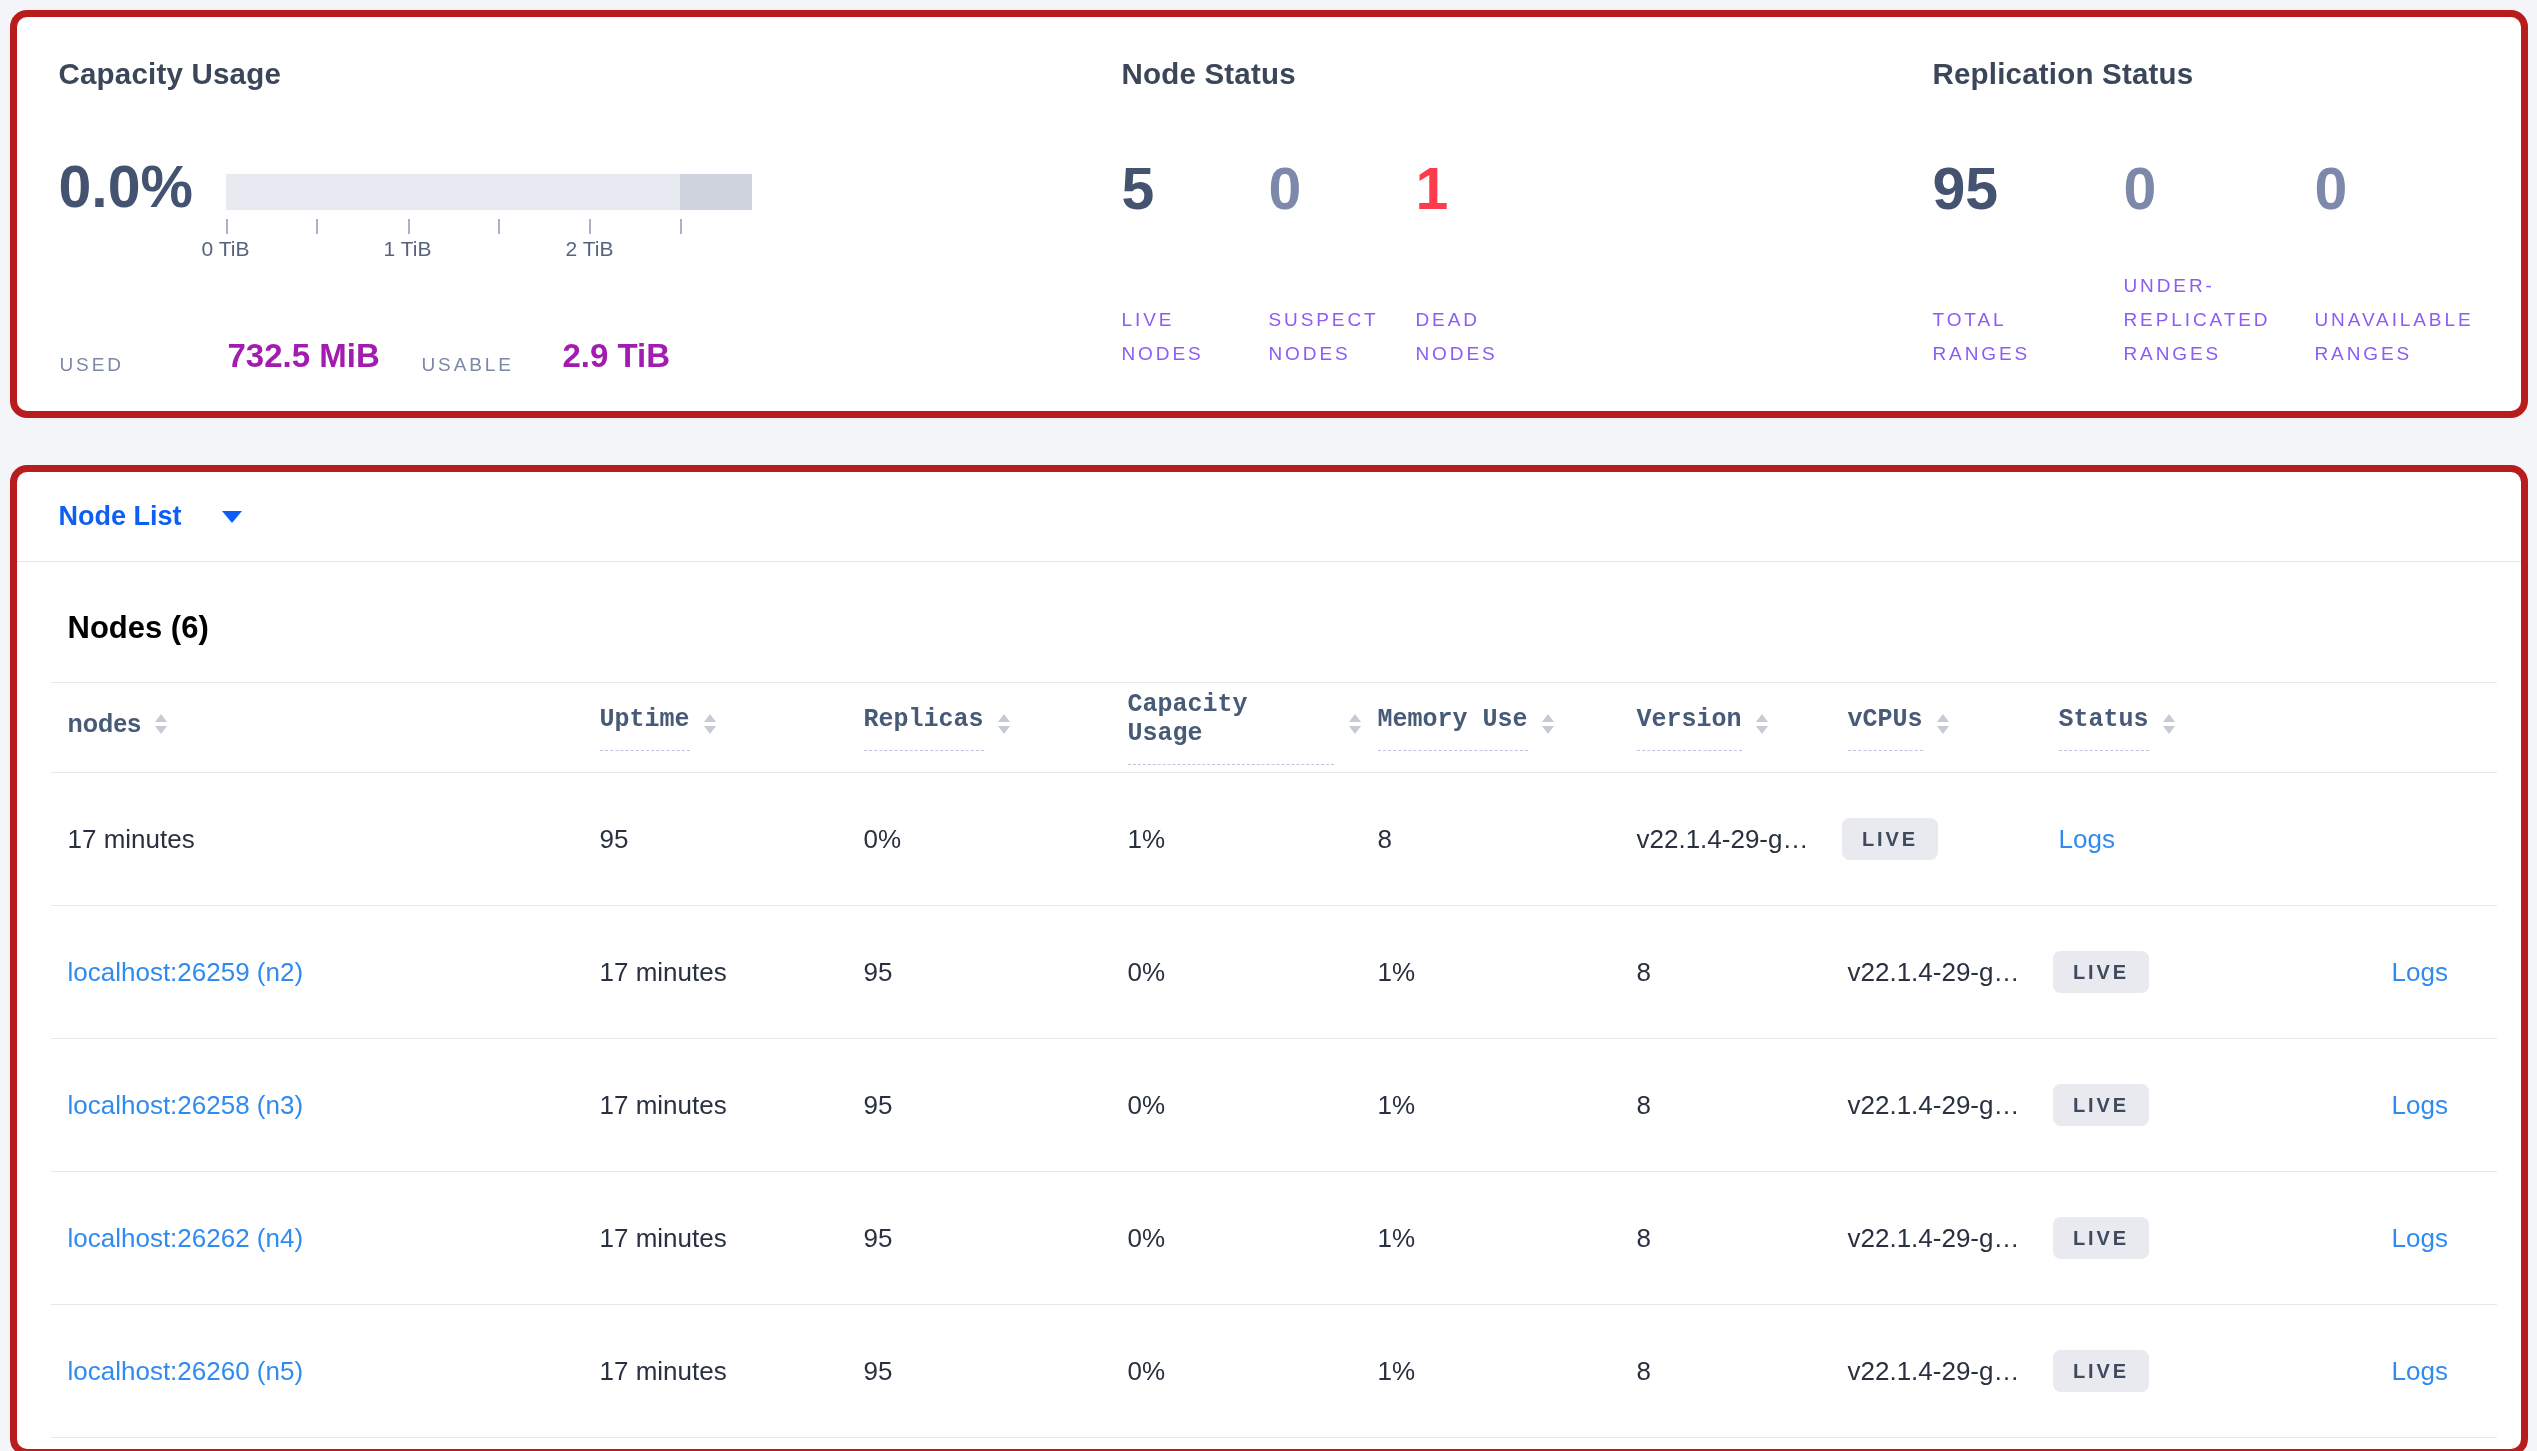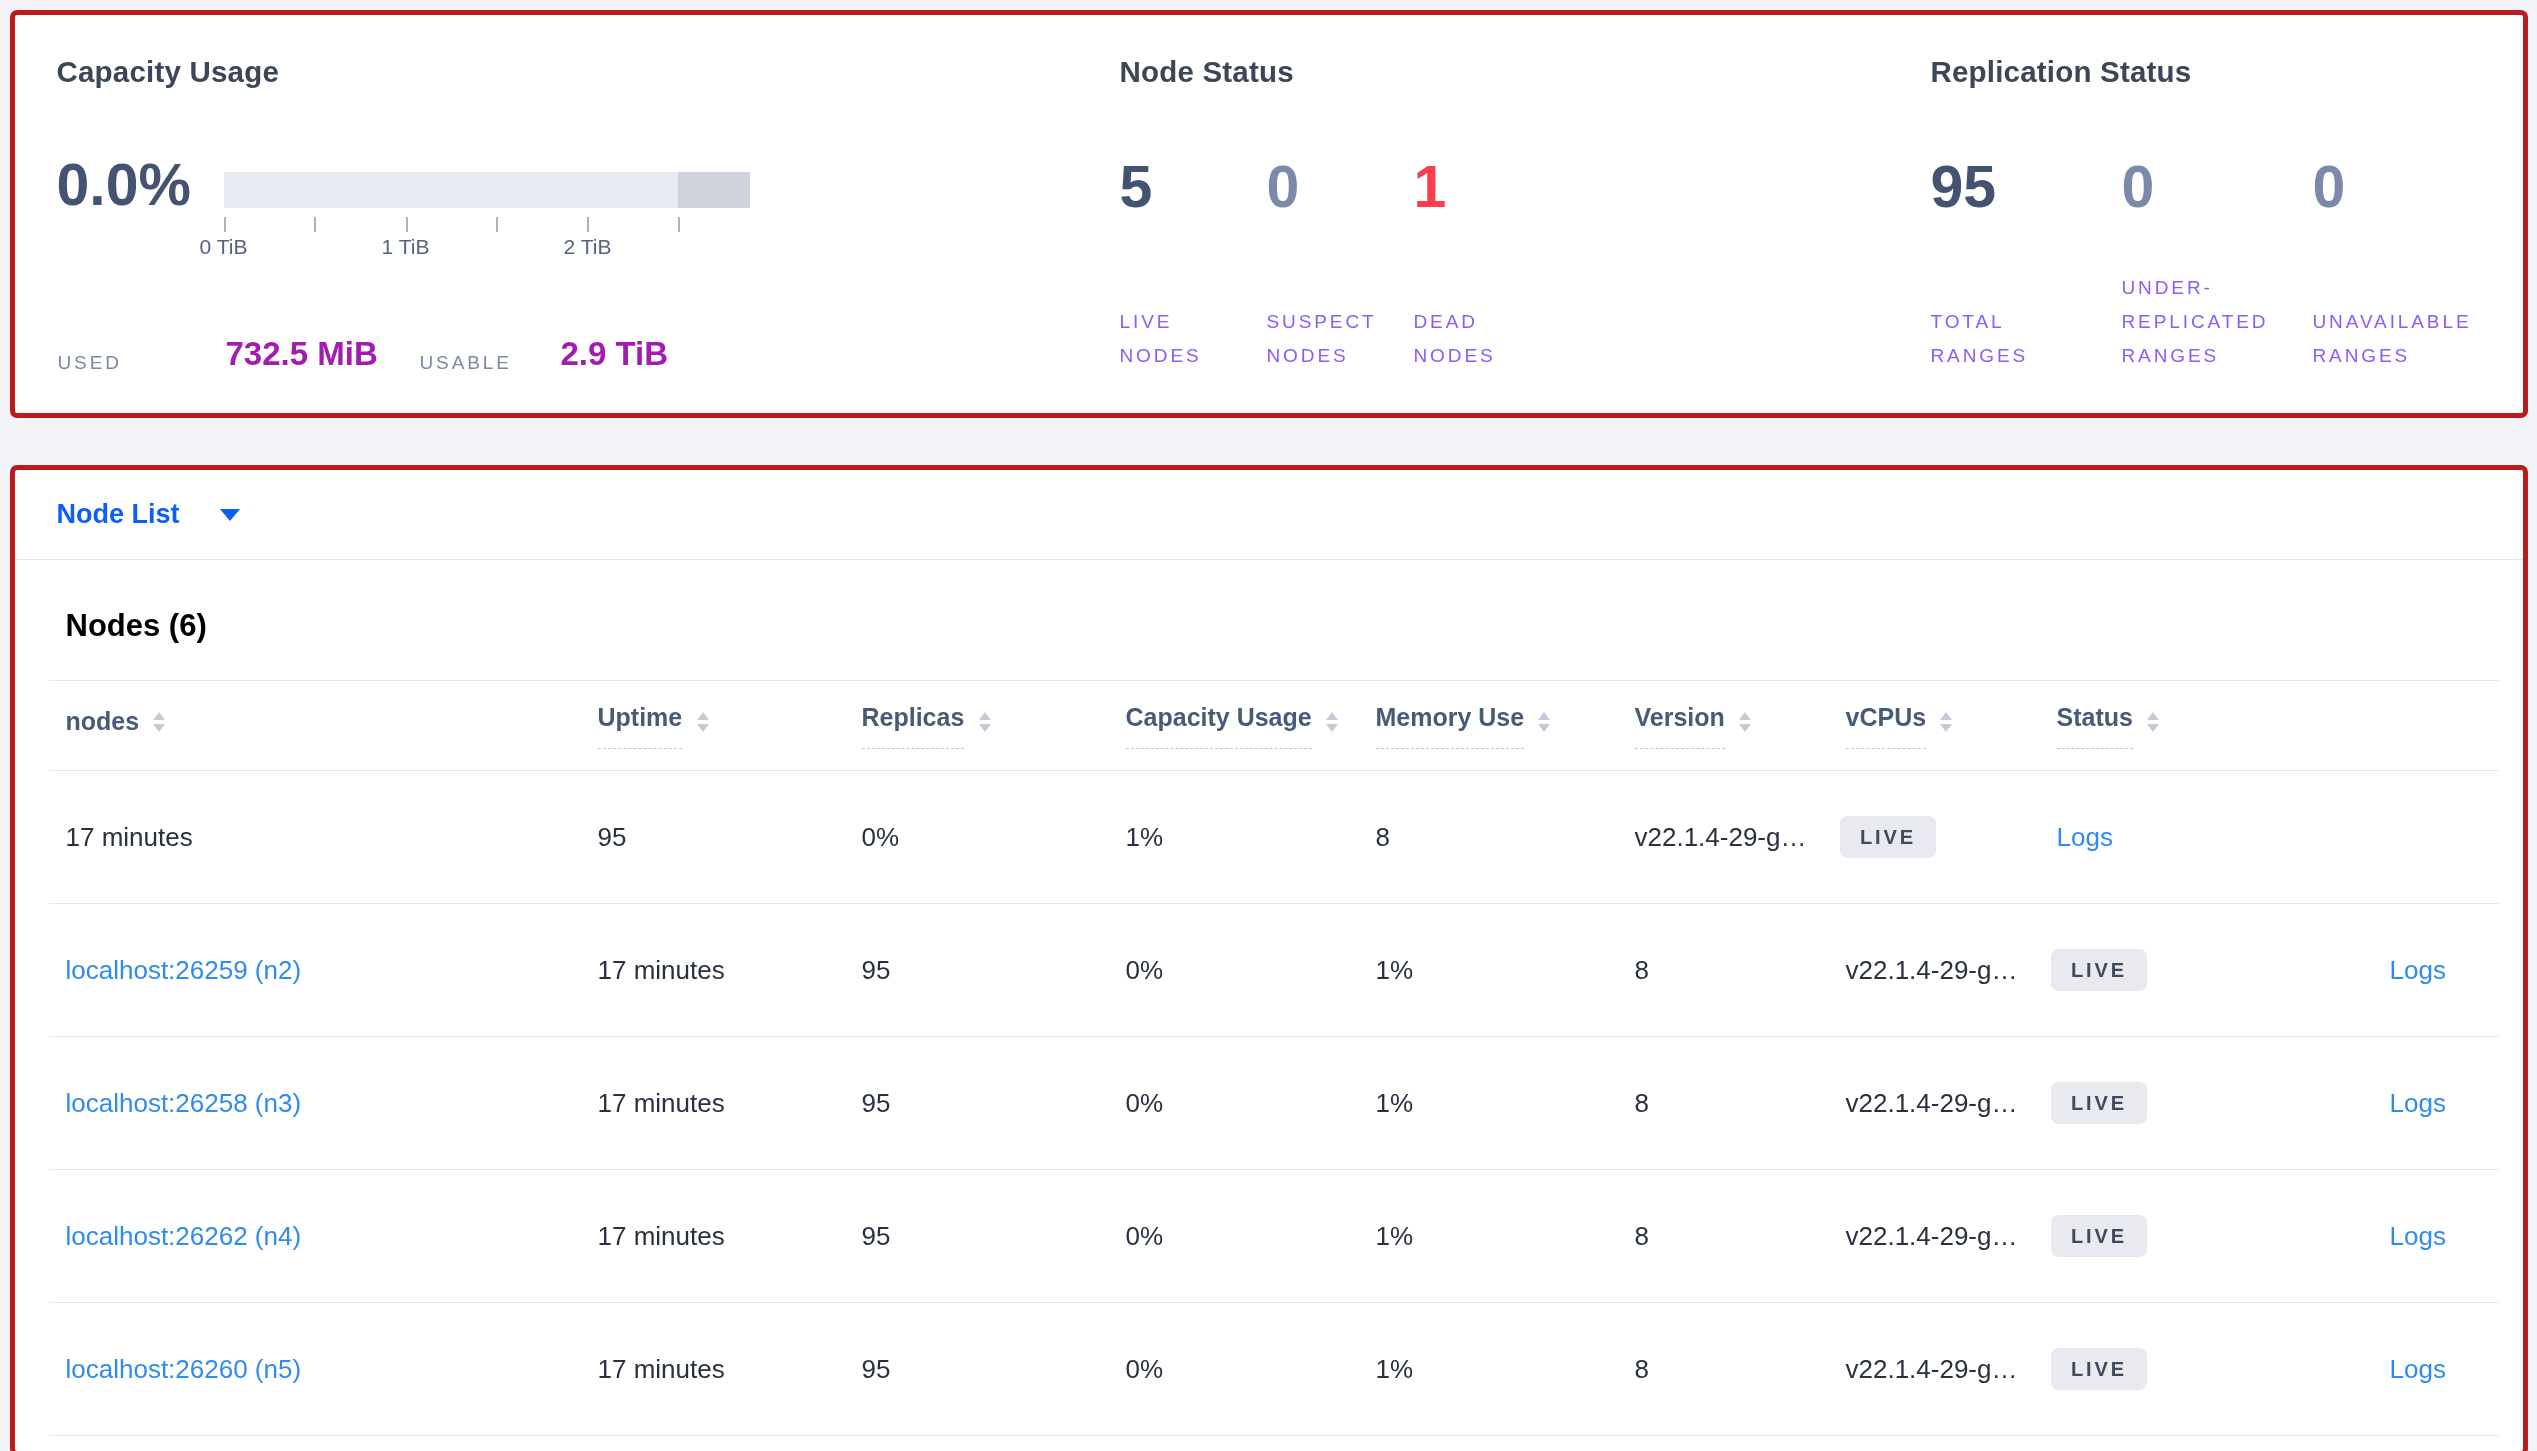--- a/index.html
+++ b/index.html
@@ -5,22 +5,22 @@
   * { box-sizing: border-box; margin: 0; padding: 0; }
   html,body { width: 2538px; height: 1452px; overflow: hidden; }
   body {
     background: #f3f5f9;
     font-family: "Liberation Sans", "DejaVu Sans", sans-serif;
     color: #29303f;
   }
   .card {
     position: absolute; left: 9.5px; right: 9.5px;
     background: #ffffff;
-    border: 5px solid #b91c1c;
-    border-radius: 7px;
+    border: 7px solid #b91c1c;
+    border-radius: 17px;
   }
   
   .top-card { top: 9.5px; height: 408px; }
   .sec-title {
     position: absolute; top: 40px;
     font-size: 29.5px; font-weight: 700; color: #3b4759; letter-spacing: 0.2px;
   }
   .big-pct {
     position: absolute; left: 42px; top: 141px;
     font-size: 59px; font-weight: 700; color: #44536f; line-height: 59px;
@@ -83,21 +83,21 @@
   .trow {
     display: grid;
     grid-template-columns: 532px 264px 264px 250px 259px 211px 211px 333px 137px;
   }
   .thead-row { height: 91px; border-top: 1px solid #e5e8ef; border-bottom: 1px solid #e5e8ef; }
   .data-row  { height: 133px; border-bottom: 1px solid #e5e8ef; }
   .th {
     display: flex; align-items: center; padding-left: 17px;
     font-size: 25px; font-weight: 700; color: #475a77; cursor: pointer;
   }
-  .th-label.m-underlined { border-bottom: 1.9px dashed #bcc5db; padding-bottom: 16px; }
+  .th-label.m-underlined { border-bottom: 1.9px dashed #bcc5db; padding-bottom: 16px; font-family: Liberation Mono, monospace; }
   .th-label.m-plain { padding-bottom: 8.6px; }
   .sort-icon { display: inline-flex; flex-direction: column; gap: 3.8px; margin-left: 14.3px; margin-bottom: 7.6px; }
   .tri-up {
     width: 0; height: 0;
     border-left: 6.7px solid transparent; border-right: 6.7px solid transparent;
     border-bottom: 8.6px solid #c5cad6;
   }
   .tri-down {
     width: 0; height: 0;
     border-left: 6.7px solid transparent; border-right: 6.7px solid transparent;

